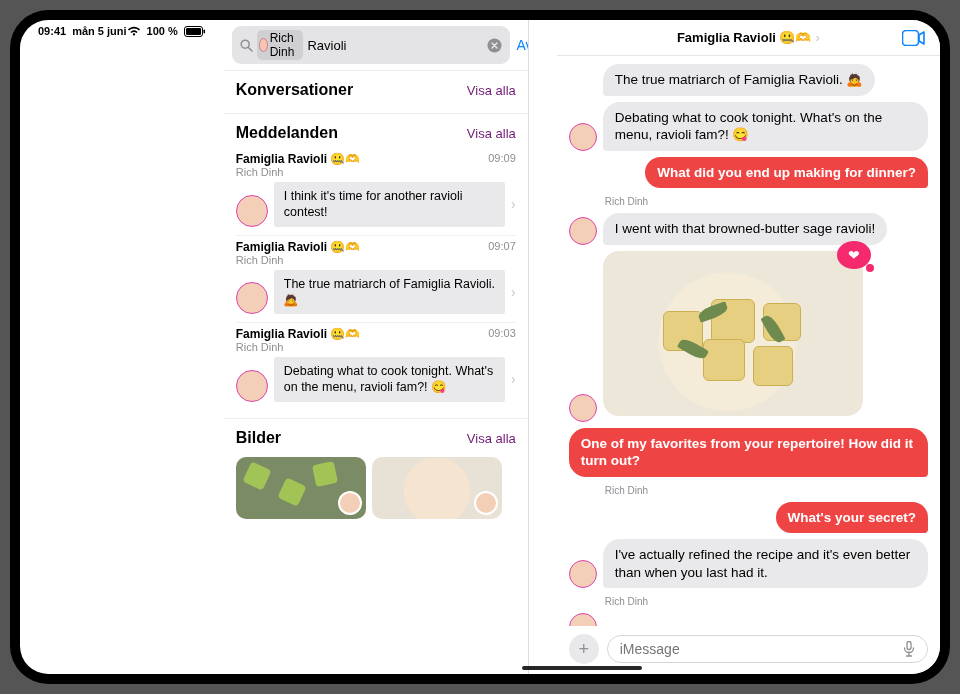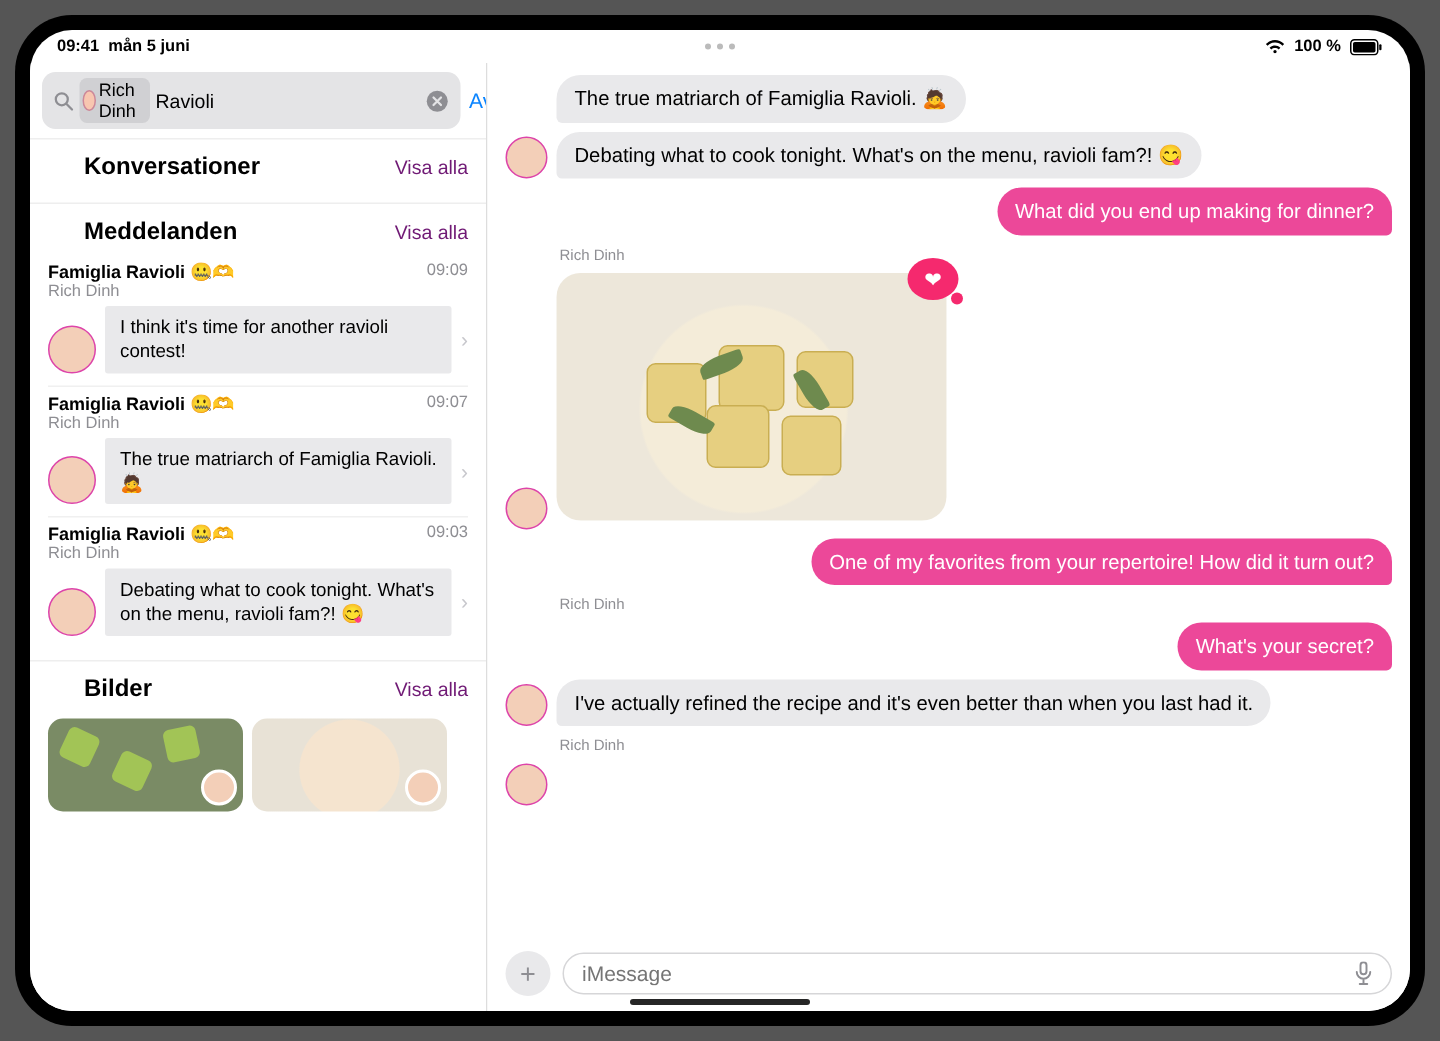--- a/index.html
+++ b/index.html
@@ -1,45 +1,45 @@
 <!DOCTYPE html>
 <html><head>
 <meta charset="utf-8">
 <style>
   * { box-sizing: border-box; margin: 0; padding: 0; font-family: -apple-system, "Helvetica Neue", Arial, sans-serif; }
   body { background:#555; display:flex; align-items:center; justify-content:center; height:694px; width:960px; }
   .device {
     width: 940px; height: 674px; background:#000; border-radius:38px; padding:10px; position:relative;
   }
   .screen {
-    width:100%; height:100%; background:#fff; border-radius:28px; overflow:hidden; display:flex; flex-direction:column;
+    width:100%; height:100%; background:#fff; border-radius:28px; overflow:hidden; display:flex; flex-direction:row;
   }
   .statusbar {
     height:22px; display:flex; align-items:center; justify-content:space-between; padding:0 18px; font-size:11px; font-weight:600; color:#000;
   }
   .statusbar .left, .statusbar .right { display:flex; align-items:center; gap:6px; }
   .statusbar .center { position:absolute; left:50%; transform:translateX(-50%); display:flex; gap:4px; }
   .center .dot { width:4px;height:4px;border-radius:50%;background:#bbb; }
-  .app { flex:1; display:flex; overflow:hidden; position:relative; }
+  .app { flex:1; display:flex; overflow:hidden; position:relative;gap:28px; }
 
   
   .sidebar { width:305px; border-right:1px solid #ddd; display:flex; flex-direction:column; background:#fff; overflow-y:auto; }
   .searchbar-row { display:flex; align-items:center; gap:6px; padding:6px 8px; }
   .searchbar { flex:1; display:flex; align-items:center; background:#e4e4e6; border-radius:9px; padding:4px 8px; gap:4px; }
   .searchbar .mag { color:#888; font-size:13px; }
   .searchbar .token { display:flex; align-items:center; background:#d0d0d3; border-radius:5px; padding:1px 4px 1px 2px; gap:2px; font-size:12px; }
   .searchbar .token .tavatar { width:14px;height:14px;border-radius:50%; background:#f8c6b0; border:1px solid #c89; }
   .searchbar input { flex:1; border:none; background:transparent; font-size:13px; outline:none; }
   .searchbar .clear { color:#8e8e93; font-size:14px; }
   .cancel { color:#0a84ff; font-size:14px; }
 
   .section { padding:4px 12px 8px; border-top:1px solid #eee; }
   .section:first-of-type { border-top:none; }
   .section-header { display:flex; justify-content:space-between; align-items:baseline; padding:6px 0 6px; }
-  .section-header h3 { font-size:16px; font-weight:700;margin-left:24px; }
+  .section-header h3 { font-size:16px; font-weight:700; }
   .showall { color:#701a75; font-size:13px; }
 
   .conv-result { display:flex; flex-direction:column; align-items:flex-start; gap:4px; padding:4px 4px 10px; }
   .conv-avatar-lg { width:55px; height:55px; border-radius:50%; background:#bdecc7; display:flex; align-items:center; justify-content:center; }
   .conv-avatar-lg .can { width:22px;height:30px; background:#e23b2e; border-radius:4px; border-top:4px solid #bbb; }
   .conv-name { font-size:11px; text-align:left; line-height:1.2; }
 
   .msg-result { padding:4px 0 8px; border-bottom:1px solid #f0f0f0; }
   .msg-result:last-child { border-bottom:none; }
   .msg-head { display:flex; justify-content:space-between; font-size:11px; }
@@ -66,21 +66,21 @@
   .facetime { position:absolute; right:14px; color:#0a84ff; }
 
   .chat-body { flex:1; overflow-y:auto; padding:8px 12px 4px; display:flex; flex-direction:column; gap:6px; }
   .row { display:flex; align-items:flex-end; gap:6px; }
   .row.sent { justify-content:flex-end; }
   .row .avatar { width:28px; height:28px; border-radius:50%; background:#f3cfb8; border:1px solid #d4a; flex-shrink:0; }
   .row .spacer { width:28px; flex-shrink:0; }
   .sender-name { font-size:10px; color:#8e8e93; margin-left:36px; margin-top:2px; }
   .bubble { max-width:480px; padding:7px 12px; border-radius:17px; font-size:13.5px; line-height:1.3; }
   .bubble.recv { background:#e9e9eb; color:#000; border-bottom-left-radius:4px; }
-  .bubble.sent { background:#ec4899; color:#fff; border-bottom-right-radius:4px; }
+  .bubble.sent { background:#ef4444; color:#fff; border-bottom-right-radius:4px;font-weight:bold; }
   .photo-bubble { width:260px; height:165px; border-radius:16px; background:radial-gradient(circle at 48% 55%, #f4ecd9 42%, #ede7da 43%), #e0d8c8; position:relative; overflow:hidden; }
   .photo-bubble .ravioli { position:absolute; border-radius:6px; background:#e6cf80; border:1px solid #c9ae52; }
   .photo-bubble .sage { position:absolute; width:30px; height:12px; background:#6e8a4e; border-radius:50% 10% 50% 10%; transform:rotate(-20deg);}
   .tapback { position:absolute; top:-10px; right:-8px; width:34px; height:28px; background:#f5296e; border-radius:50%; display:flex; align-items:center; justify-content:center; color:#fff; font-size:14px; }
   .tapback::after { content:""; position:absolute; right:-3px; bottom:-3px; width:8px;height:8px;border-radius:50%; background:#f5296e; }
   .photo-wrap { position:relative; margin-left:34px; width:260px; }
 
   .composer { display:flex; align-items:center; gap:8px; padding:8px 12px 10px; }
   .composer .plus { width:30px;height:30px;border-radius:50%;background:#e9e9eb;color:#8e8e93;display:flex;align-items:center;justify-content:center;font-size:18px;font-weight:300; }
   .composer .field { flex:1; border:1px solid #d6d6d8; border-radius:16px; padding:5px 12px; display:flex; align-items:center; }
@@ -222,35 +222,51 @@
               <div class="corner-avatar"></div>
             </div>
             <div class="bild plate">
               <div class="corner-avatar"></div>
             </div>
           </div>
         </div>
       </div>
 
       <div class="main">
+        <div class="chat-header">
+          <span class="chat-title">
+            <span>Famiglia Ravioli 🤐🫶</span>
+            <span class="sub-chev"> ›</span>
+          </span>
+          <span class="facetime">
+            <svg width="24" height="16" viewBox="0 0 24 16">
+                <rect x="0.5" y="0.5" width="16" height="15" rx="3.5" fill="none" stroke="#0a84ff" stroke-width="1.6"></rect>
+                <path d="M17 5l5-3v12l-5-3z" fill="none" stroke="#0a84ff" stroke-width="1.6" stroke-linejoin="round"></path>
+              </svg>
+          </span>
+        </div>
 
         <div class="chat-body">
           <div class="row">
             <div class="spacer"></div>
             <div class="bubble recv">The true matriarch of Famiglia Ravioli. 🙇</div>
           </div>
           <div class="row">
             <div class="avatar"></div>
             <div class="bubble recv">Debating what to cook tonight. What's on the menu, ravioli fam?! 😋</div>
           </div>
           <div class="row sent">
             <div class="bubble sent">What did you end up making for dinner?</div>
           </div>
 
           <div class="sender-name">Rich Dinh</div>
+          <div class="row">
+            <div class="avatar"></div>
+            <div class="bubble recv">I went with that browned-butter sage ravioli!</div>
+          </div>
           <div class="photo-wrap">
             <div class="photo-bubble">
               <div class="ravioli" style="top:60px;left:60px;width:40px;height:40px;"></div>
               <div class="ravioli" style="top:48px;left:108px;width:44px;height:44px;"></div>
               <div class="ravioli" style="top:88px;left:100px;width:42px;height:42px;"></div>
               <div class="ravioli" style="top:95px;left:150px;width:40px;height:40px;"></div>
               <div class="ravioli" style="top:52px;left:160px;width:38px;height:38px;"></div>
               <div class="sage" style="top:55px;left:95px;"></div>
               <div class="sage" style="top:92px;left:75px;transform:rotate(30deg);"></div>
               <div class="sage" style="top:72px;left:155px;transform:rotate(60deg);"></div>

